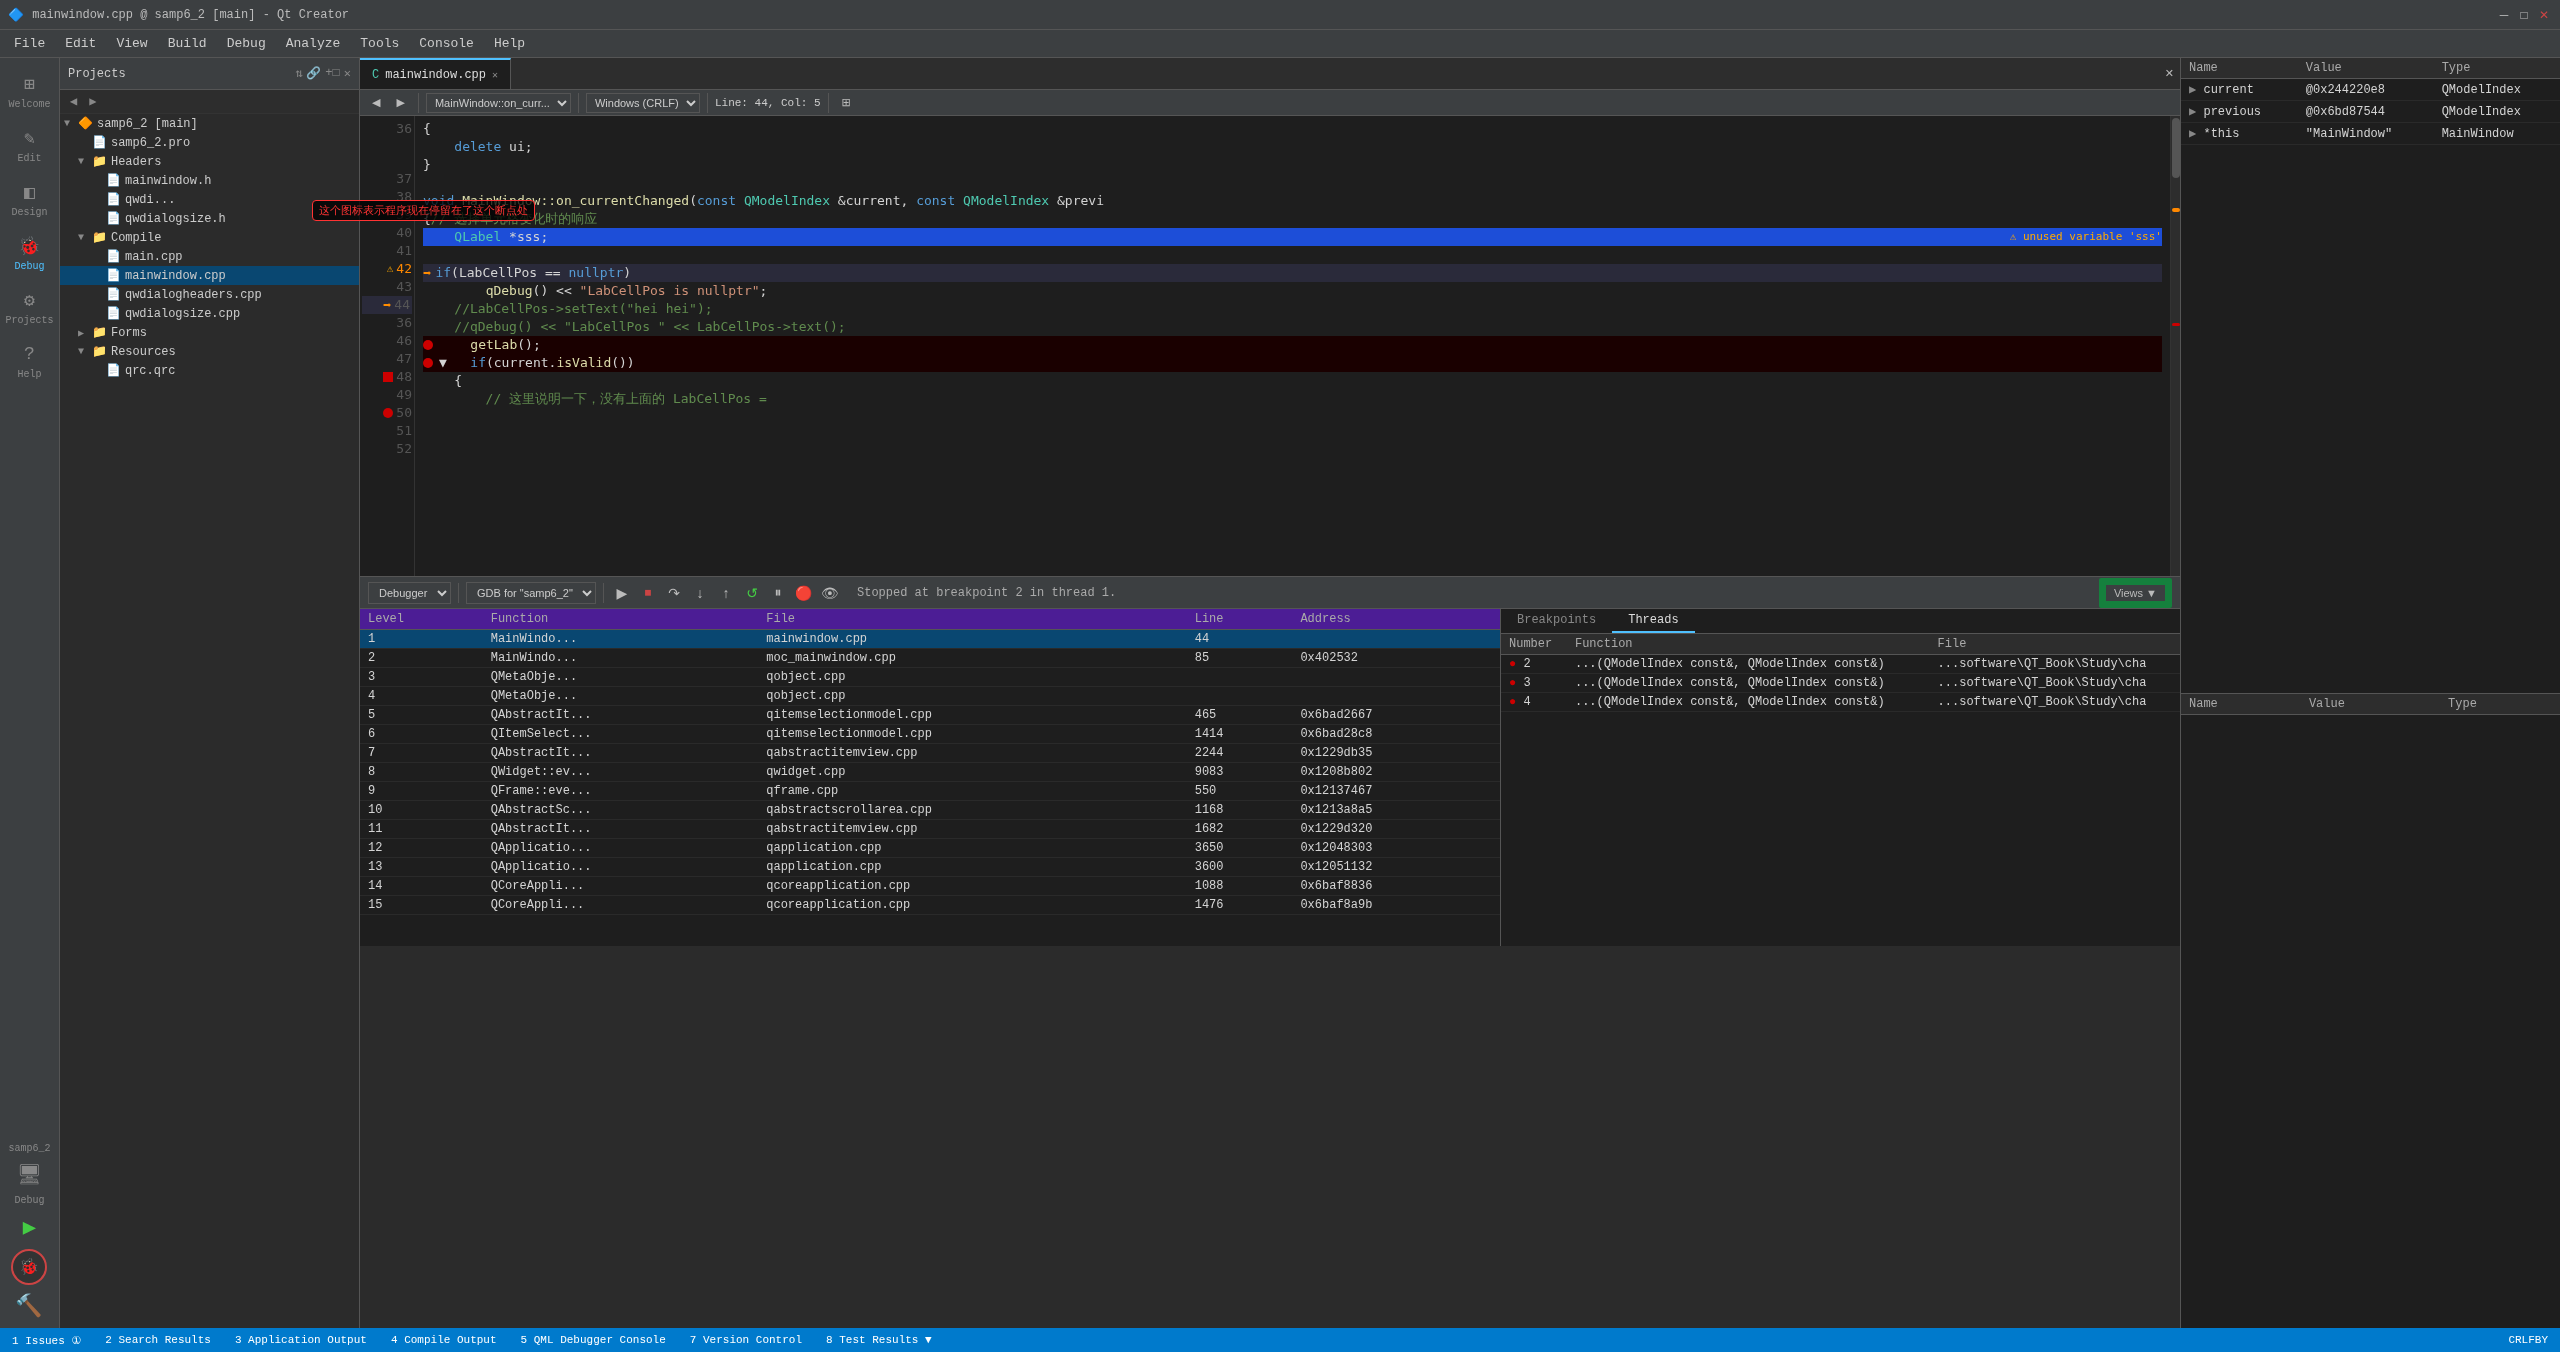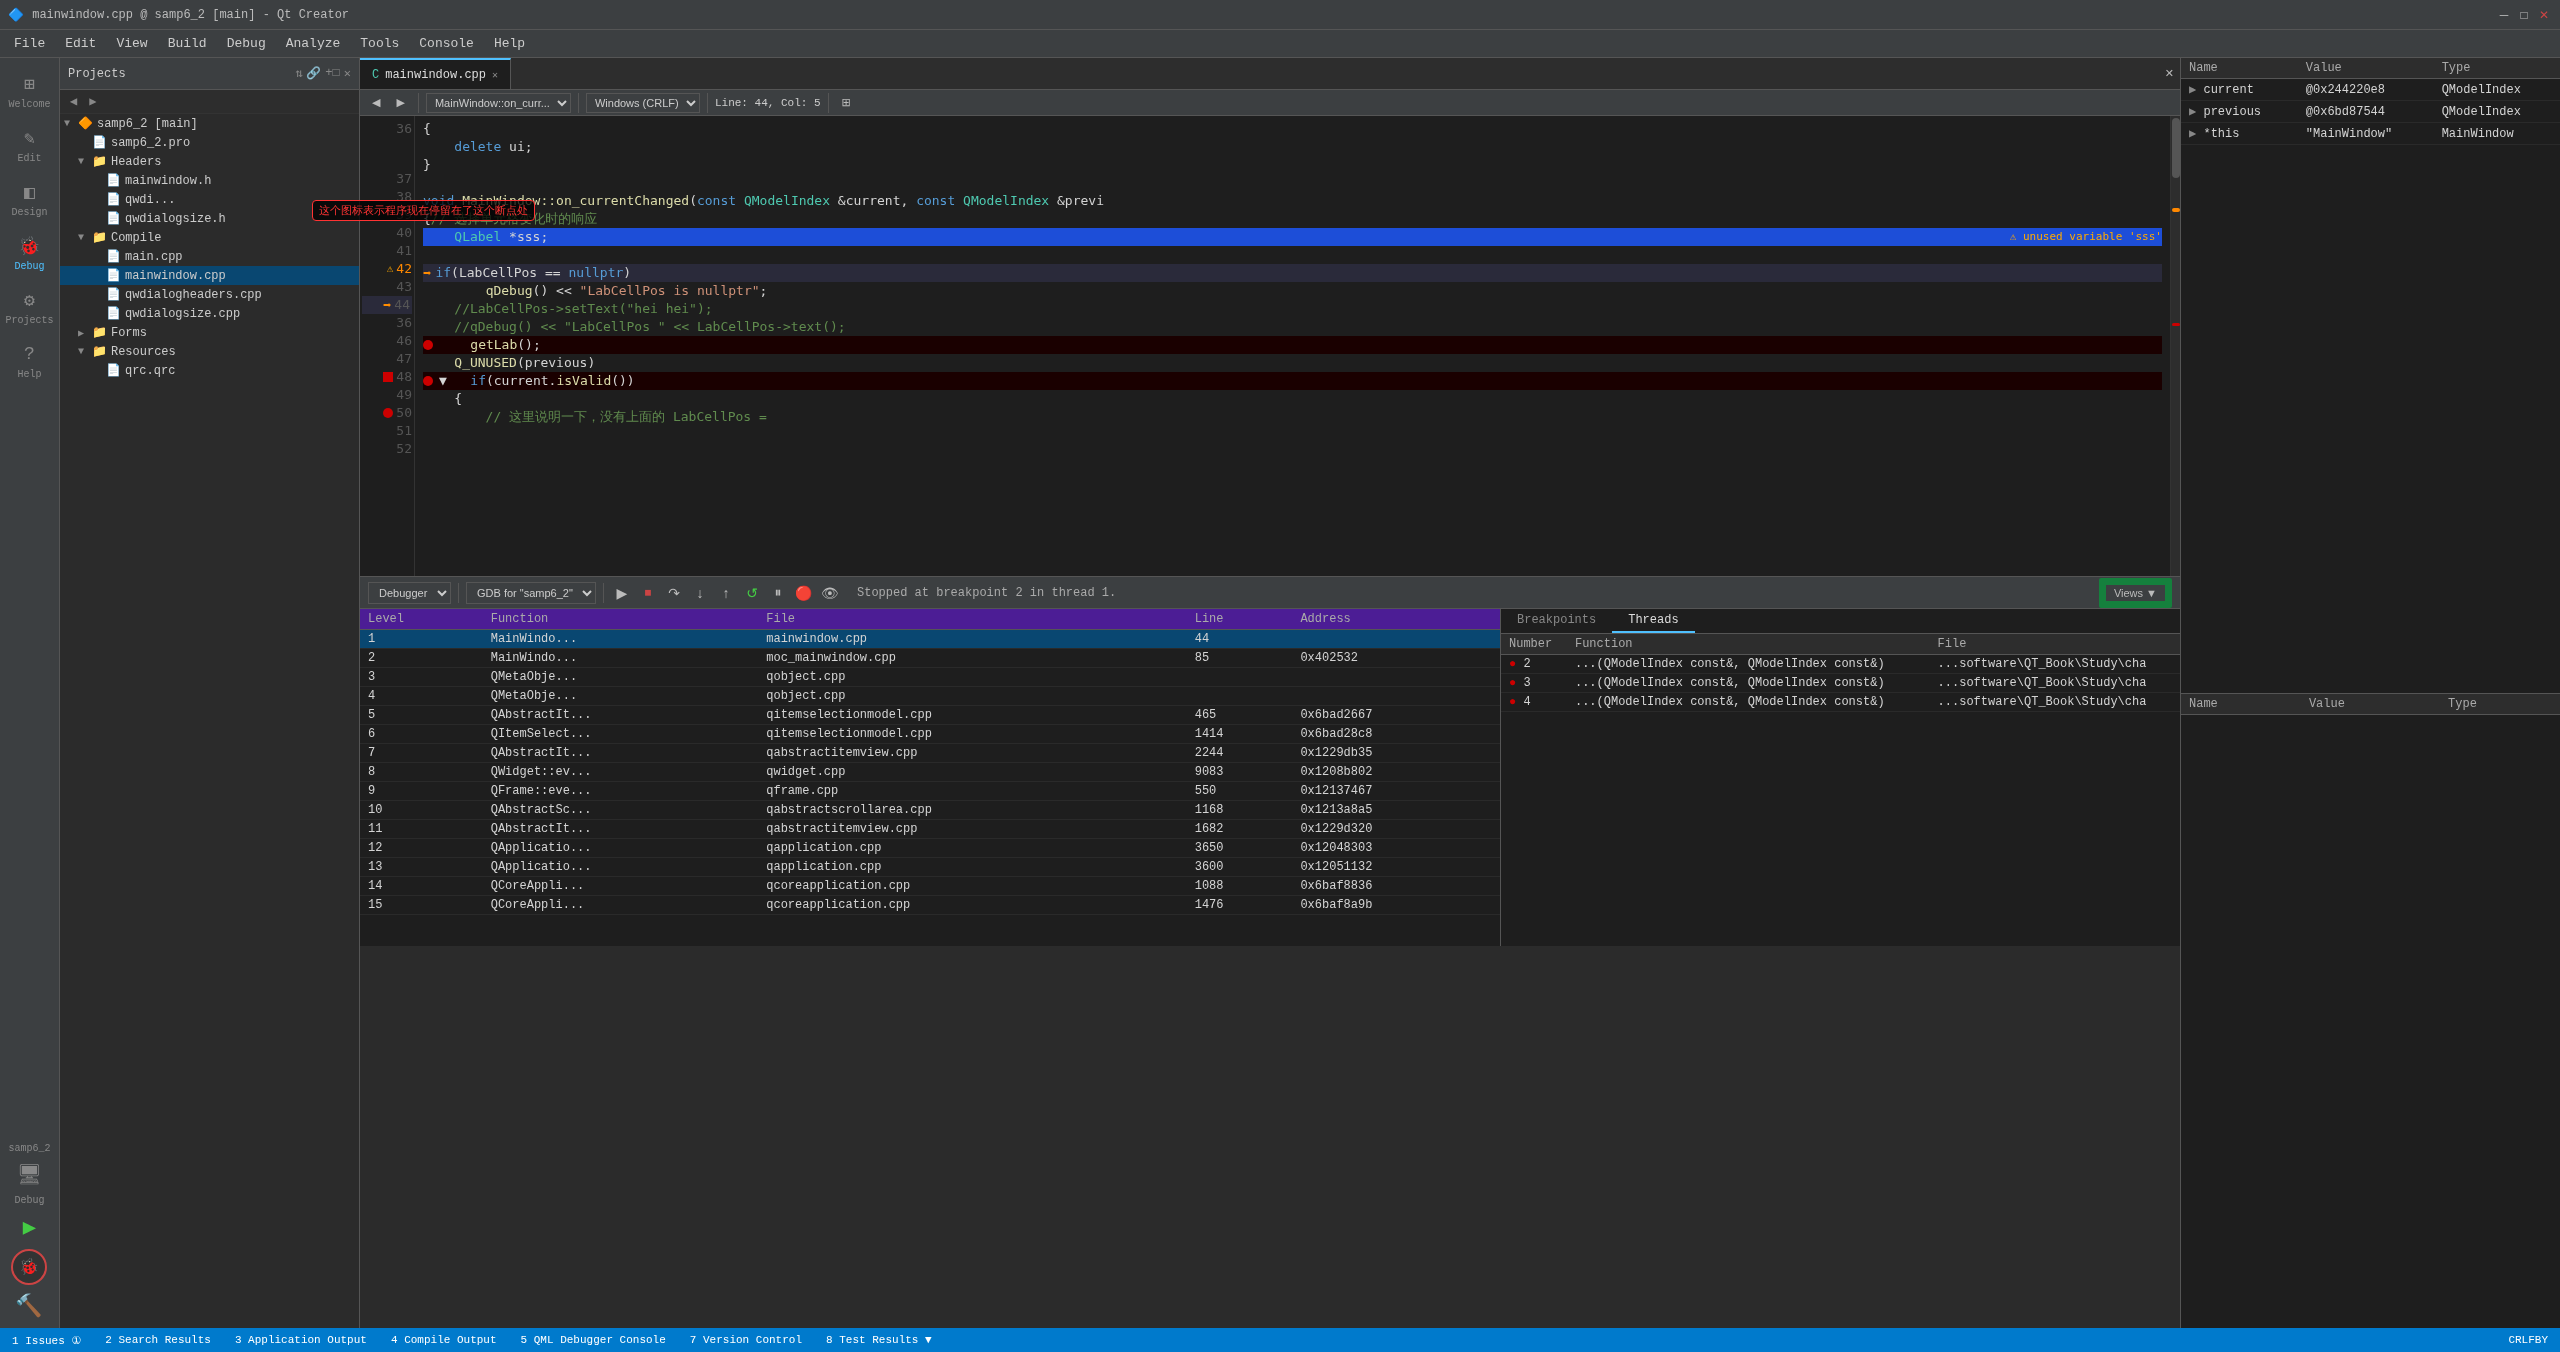--- a/index.html
+++ b/index.html
@@ -633,23 +633,20 @@
           </div>
           <div class="code-line">
             <span class="comment">    //LabCellPos-&gt;setText("hei hei");</span>
           </div>
           <div class="code-line">
             <span class="comment">    //qDebug() &lt;&lt; "LabCellPos " &lt;&lt; LabCellPos-&gt;text();</span>
           </div>
           <div class="code-line breakpoint-line" style="background:#1a0000; position:relative;">
             <span style="display:inline-block; width:10px; height:10px; background:#cc0000; border-radius:50%; margin-right:6px;"></span>
             <span class="op">    </span><span class="fn">getLab</span><span class="op">();</span>
-          </div>
-          <div class="code-line">
-            <span class="op">    </span><span class="fn">Q_UNUSED</span><span class="op">(previous)</span>
           </div>
           <div class="code-line breakpoint-line" style="background:#1a0000; position:relative;">
             <span style="display:inline-block; width:10px; height:10px; background:#cc0000; border-radius:50%; margin-right:6px;"></span>
             <span class="op">▼   </span><span class="kw">if</span><span class="op">(</span><span style="color:#d4d4d4;">current.</span><span class="fn">isValid</span><span class="op">())</span>
           </div>
           <div class="code-line">
             <span class="op">    {</span>
           </div>
           <div class="code-line">
             <span class="comment">        // 这里说明一下，没有上面的 LabCellPos =</span>

